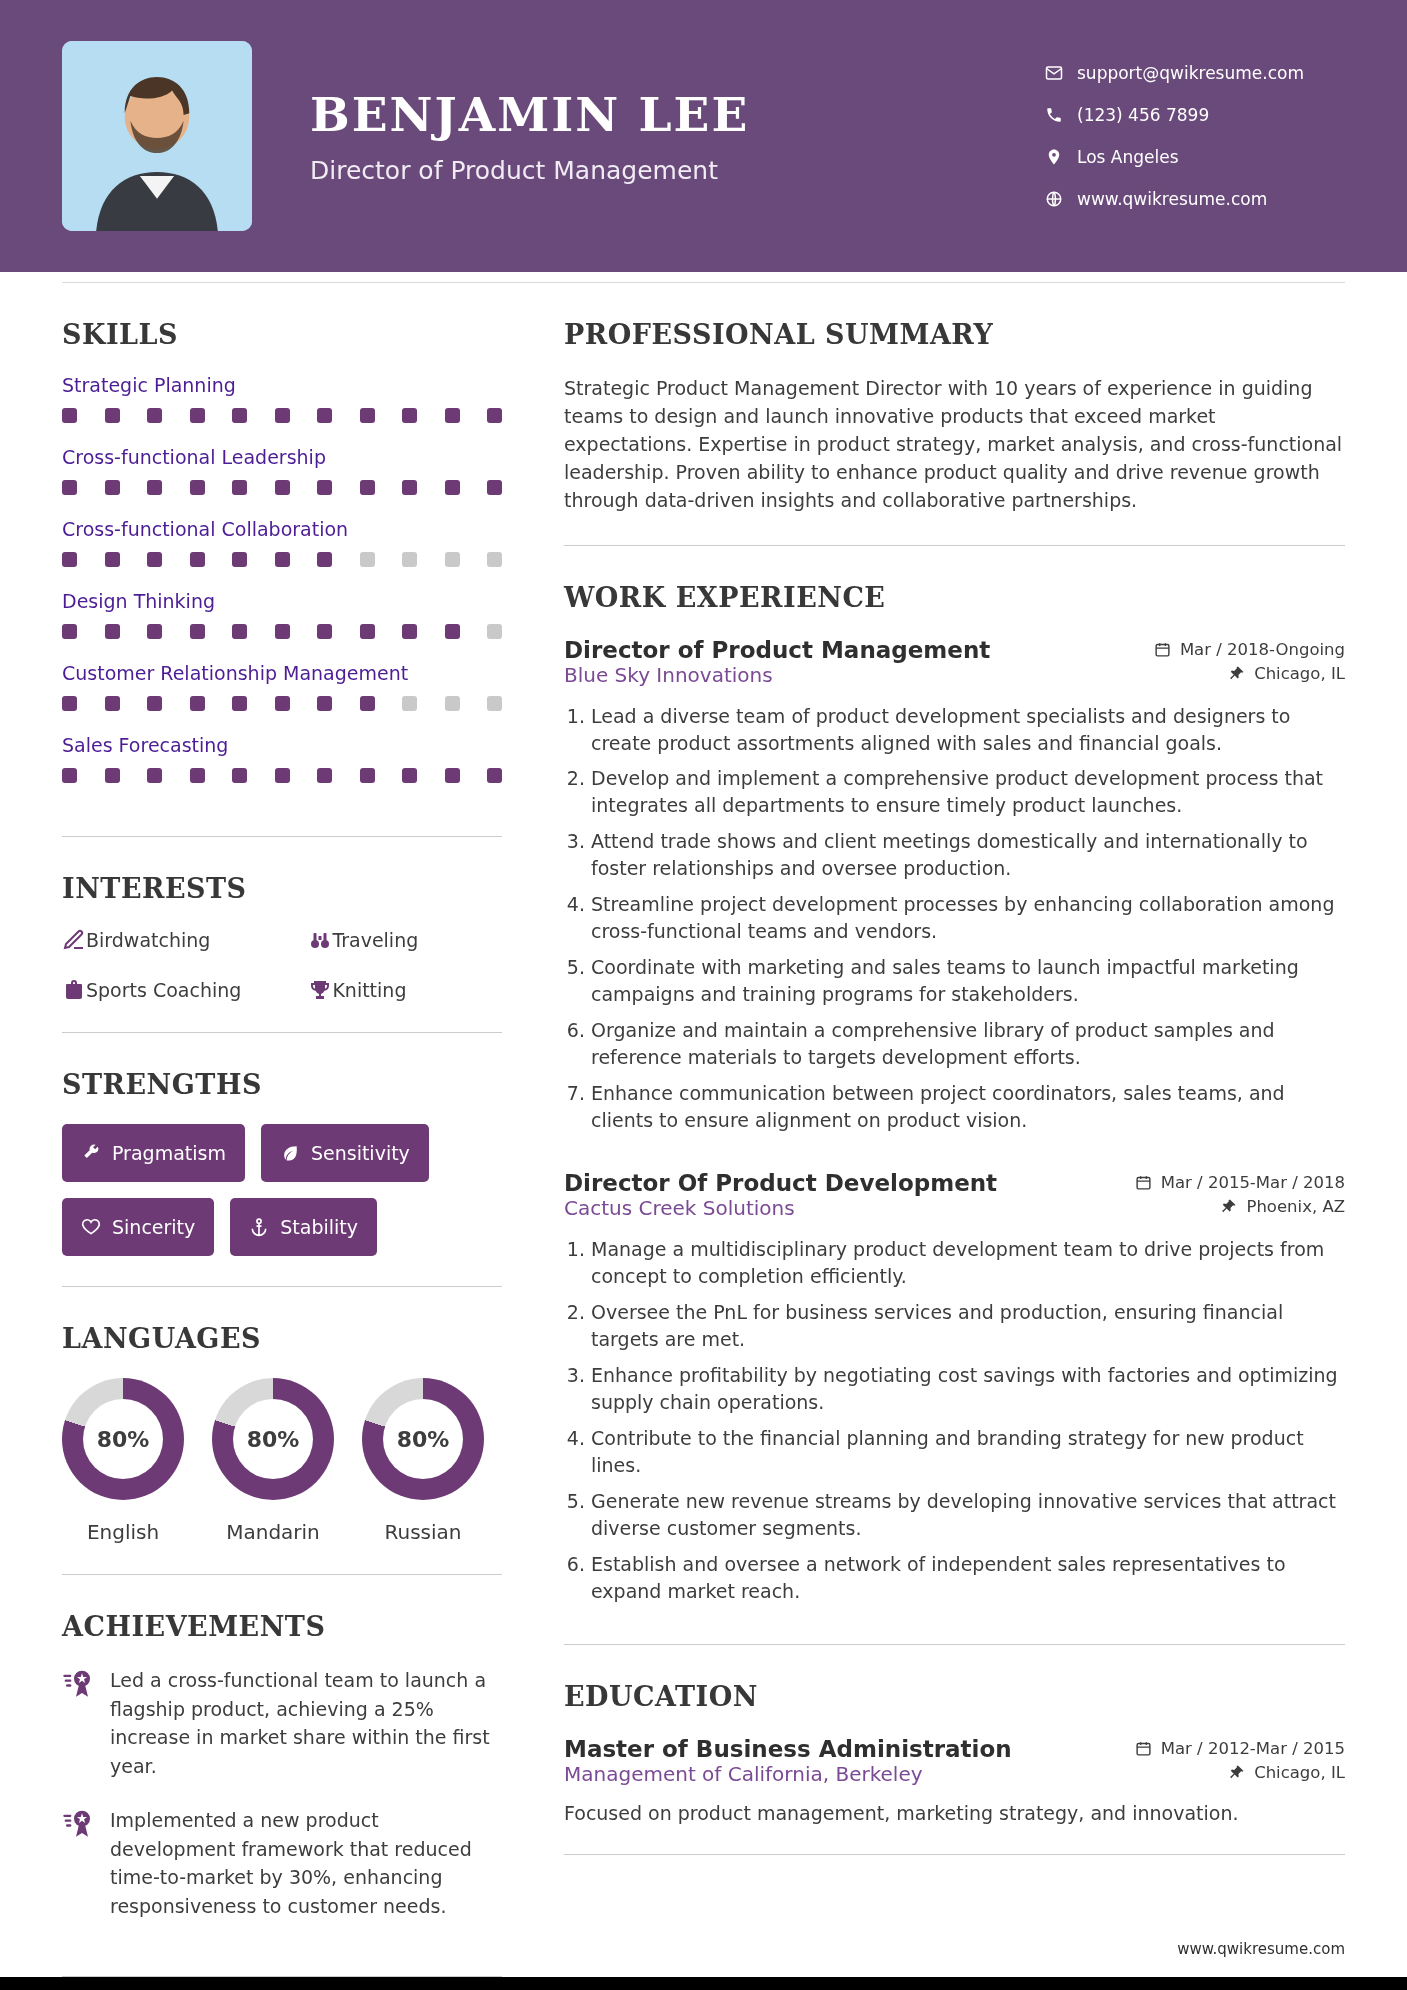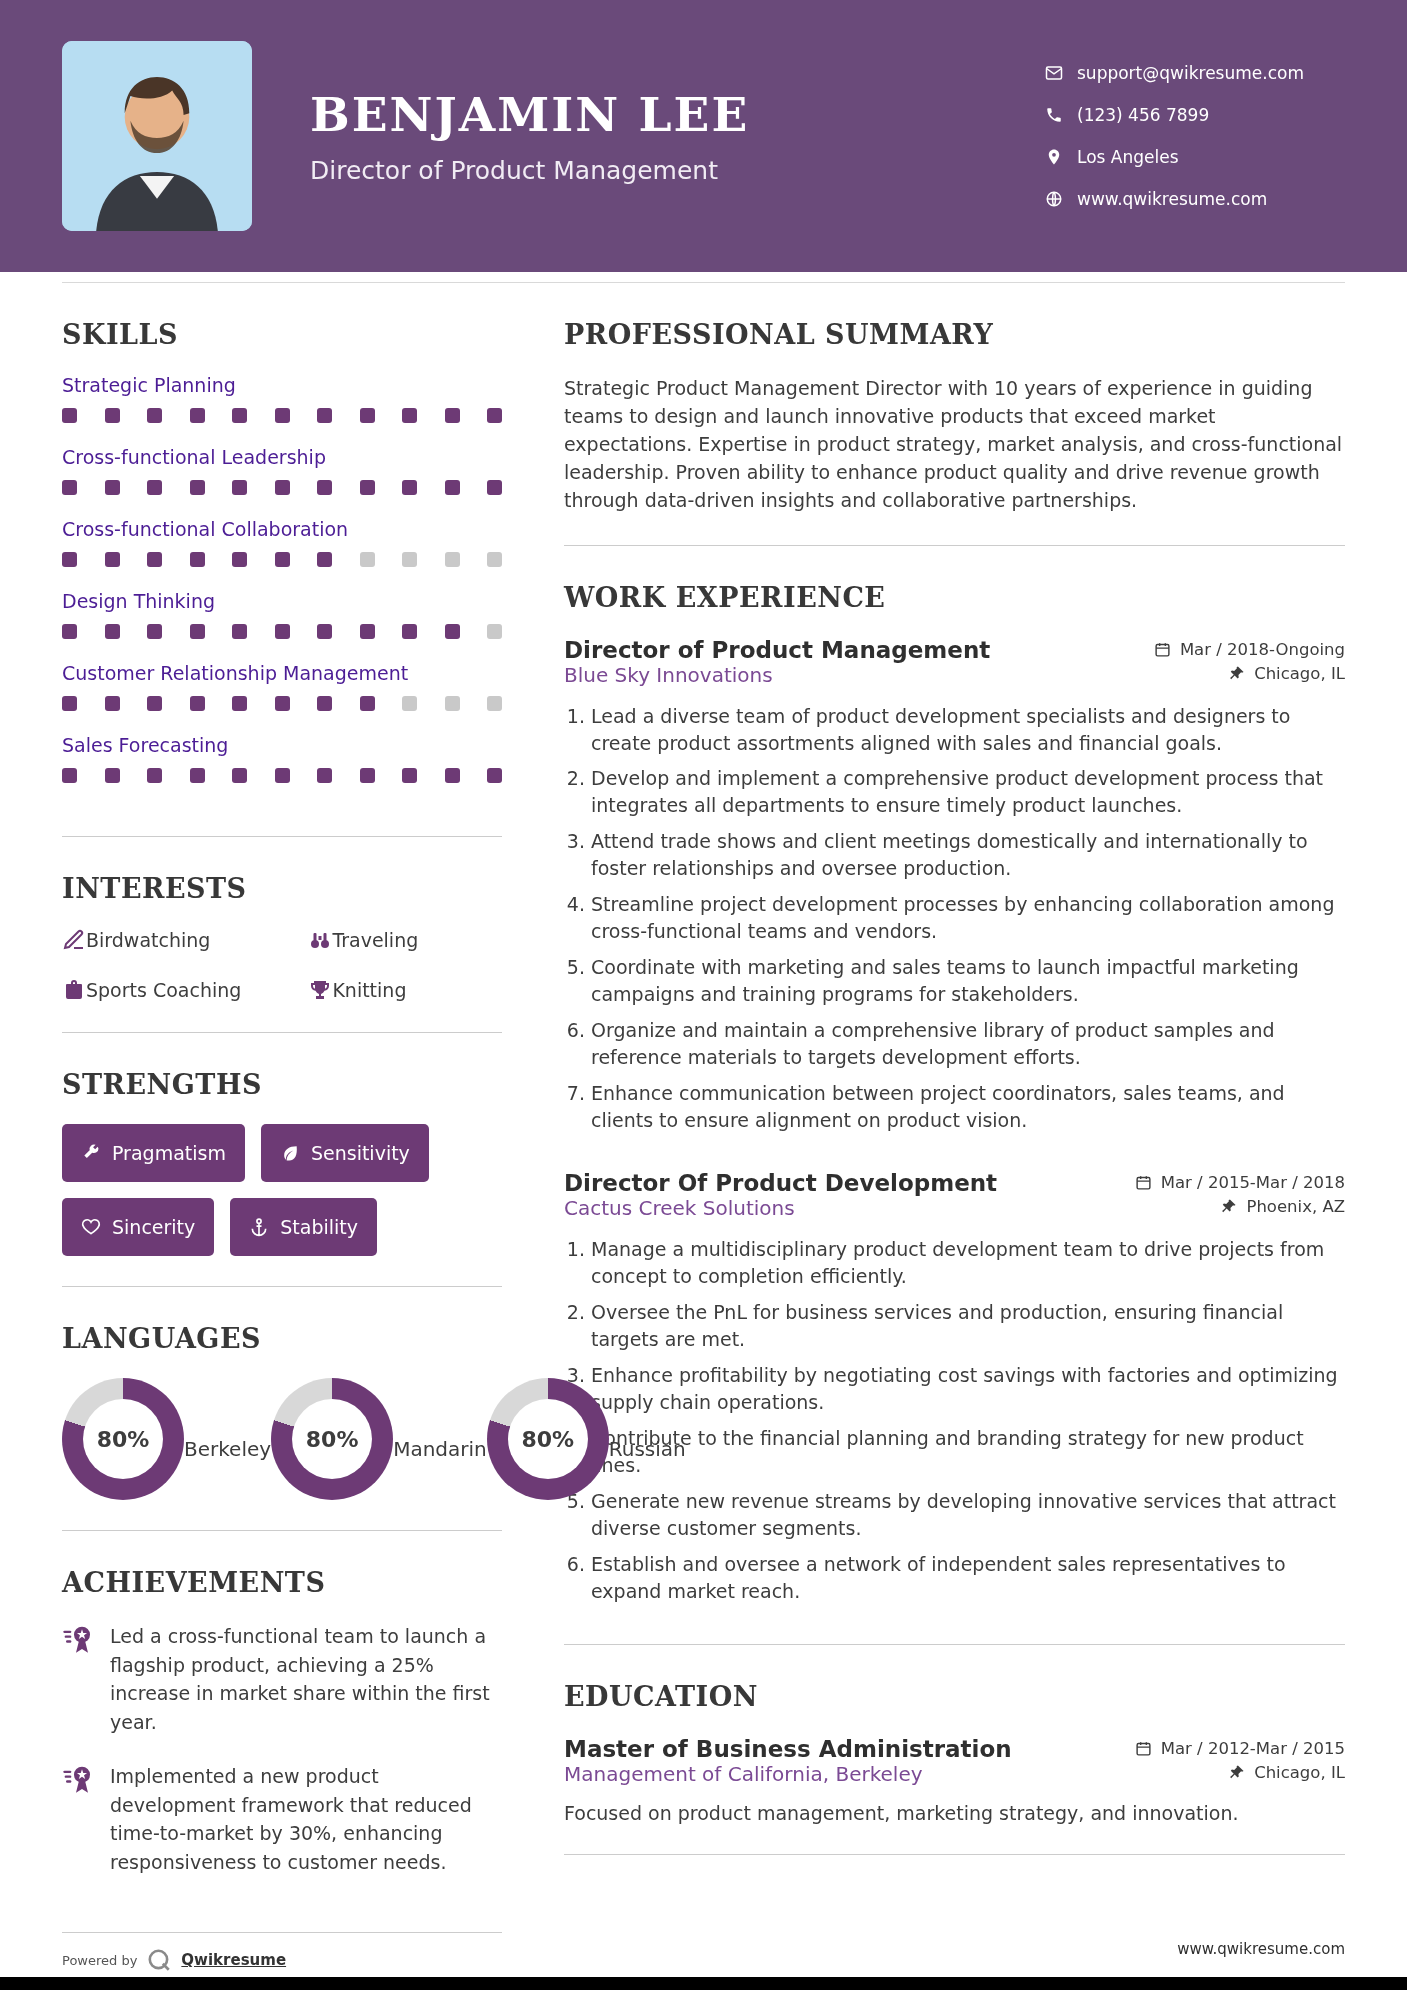--- a/index.html
+++ b/index.html
@@ -62,21 +62,21 @@
   
   .pills { display:flex; flex-wrap:wrap; gap:16px; }
   .pill {
     display:inline-flex; align-items:center; gap:11px; background:#6d3a75;
     color:#fff; border-radius:5px; padding:18px 19px; font-size:19px;
   }
   .pill .icon { width:20px; height:20px; color:#fff; }
 
   
   .langs { display:flex; justify-content:space-between; padding-right:18px; }
-  .lang { display:flex; flex-direction:row; align-items:center;text-align:center; }
+  .lang { display:flex; flex-direction:column; align-items:center;text-align:center; }
   .donut {
     width:122px; height:122px; border-radius:50%;
     display:flex; align-items:center; justify-content:center; position:relative;
   }
   .donut::before {
     content:""; position:absolute; width:80px; height:80px; border-radius:50%;
     background:#fff;
   }
   .donut .pct { position:relative; font-size:22px; font-weight:bold; color:#3d3d3d; }
   .lang-label { margin-top:20px; font-size:20px; }
@@ -358,21 +358,21 @@
       </div>
     </div>
 
     <div class="section">
       <h2 class="section-heading">LANGUAGES</h2>
       <div class="langs">
         <div class="lang">
           <div class="donut" style="background: conic-gradient(rgb(109, 58, 117) 288deg, rgb(216, 216, 216) 0deg);">
             <span class="pct">80%</span>
           </div>
-          <div class="lang-label">Berkeley</div>
+          <div class="lang-label">English</div>
         </div>
         <div class="lang">
           <div class="donut" style="background: conic-gradient(rgb(109, 58, 117) 288deg, rgb(216, 216, 216) 0deg);">
             <span class="pct">80%</span>
           </div>
           <div class="lang-label">Mandarin</div>
         </div>
         <div class="lang">
           <div class="donut" style="background: conic-gradient(rgb(109, 58, 117) 288deg, rgb(216, 216, 216) 0deg);">
             <span class="pct">80%</span>

